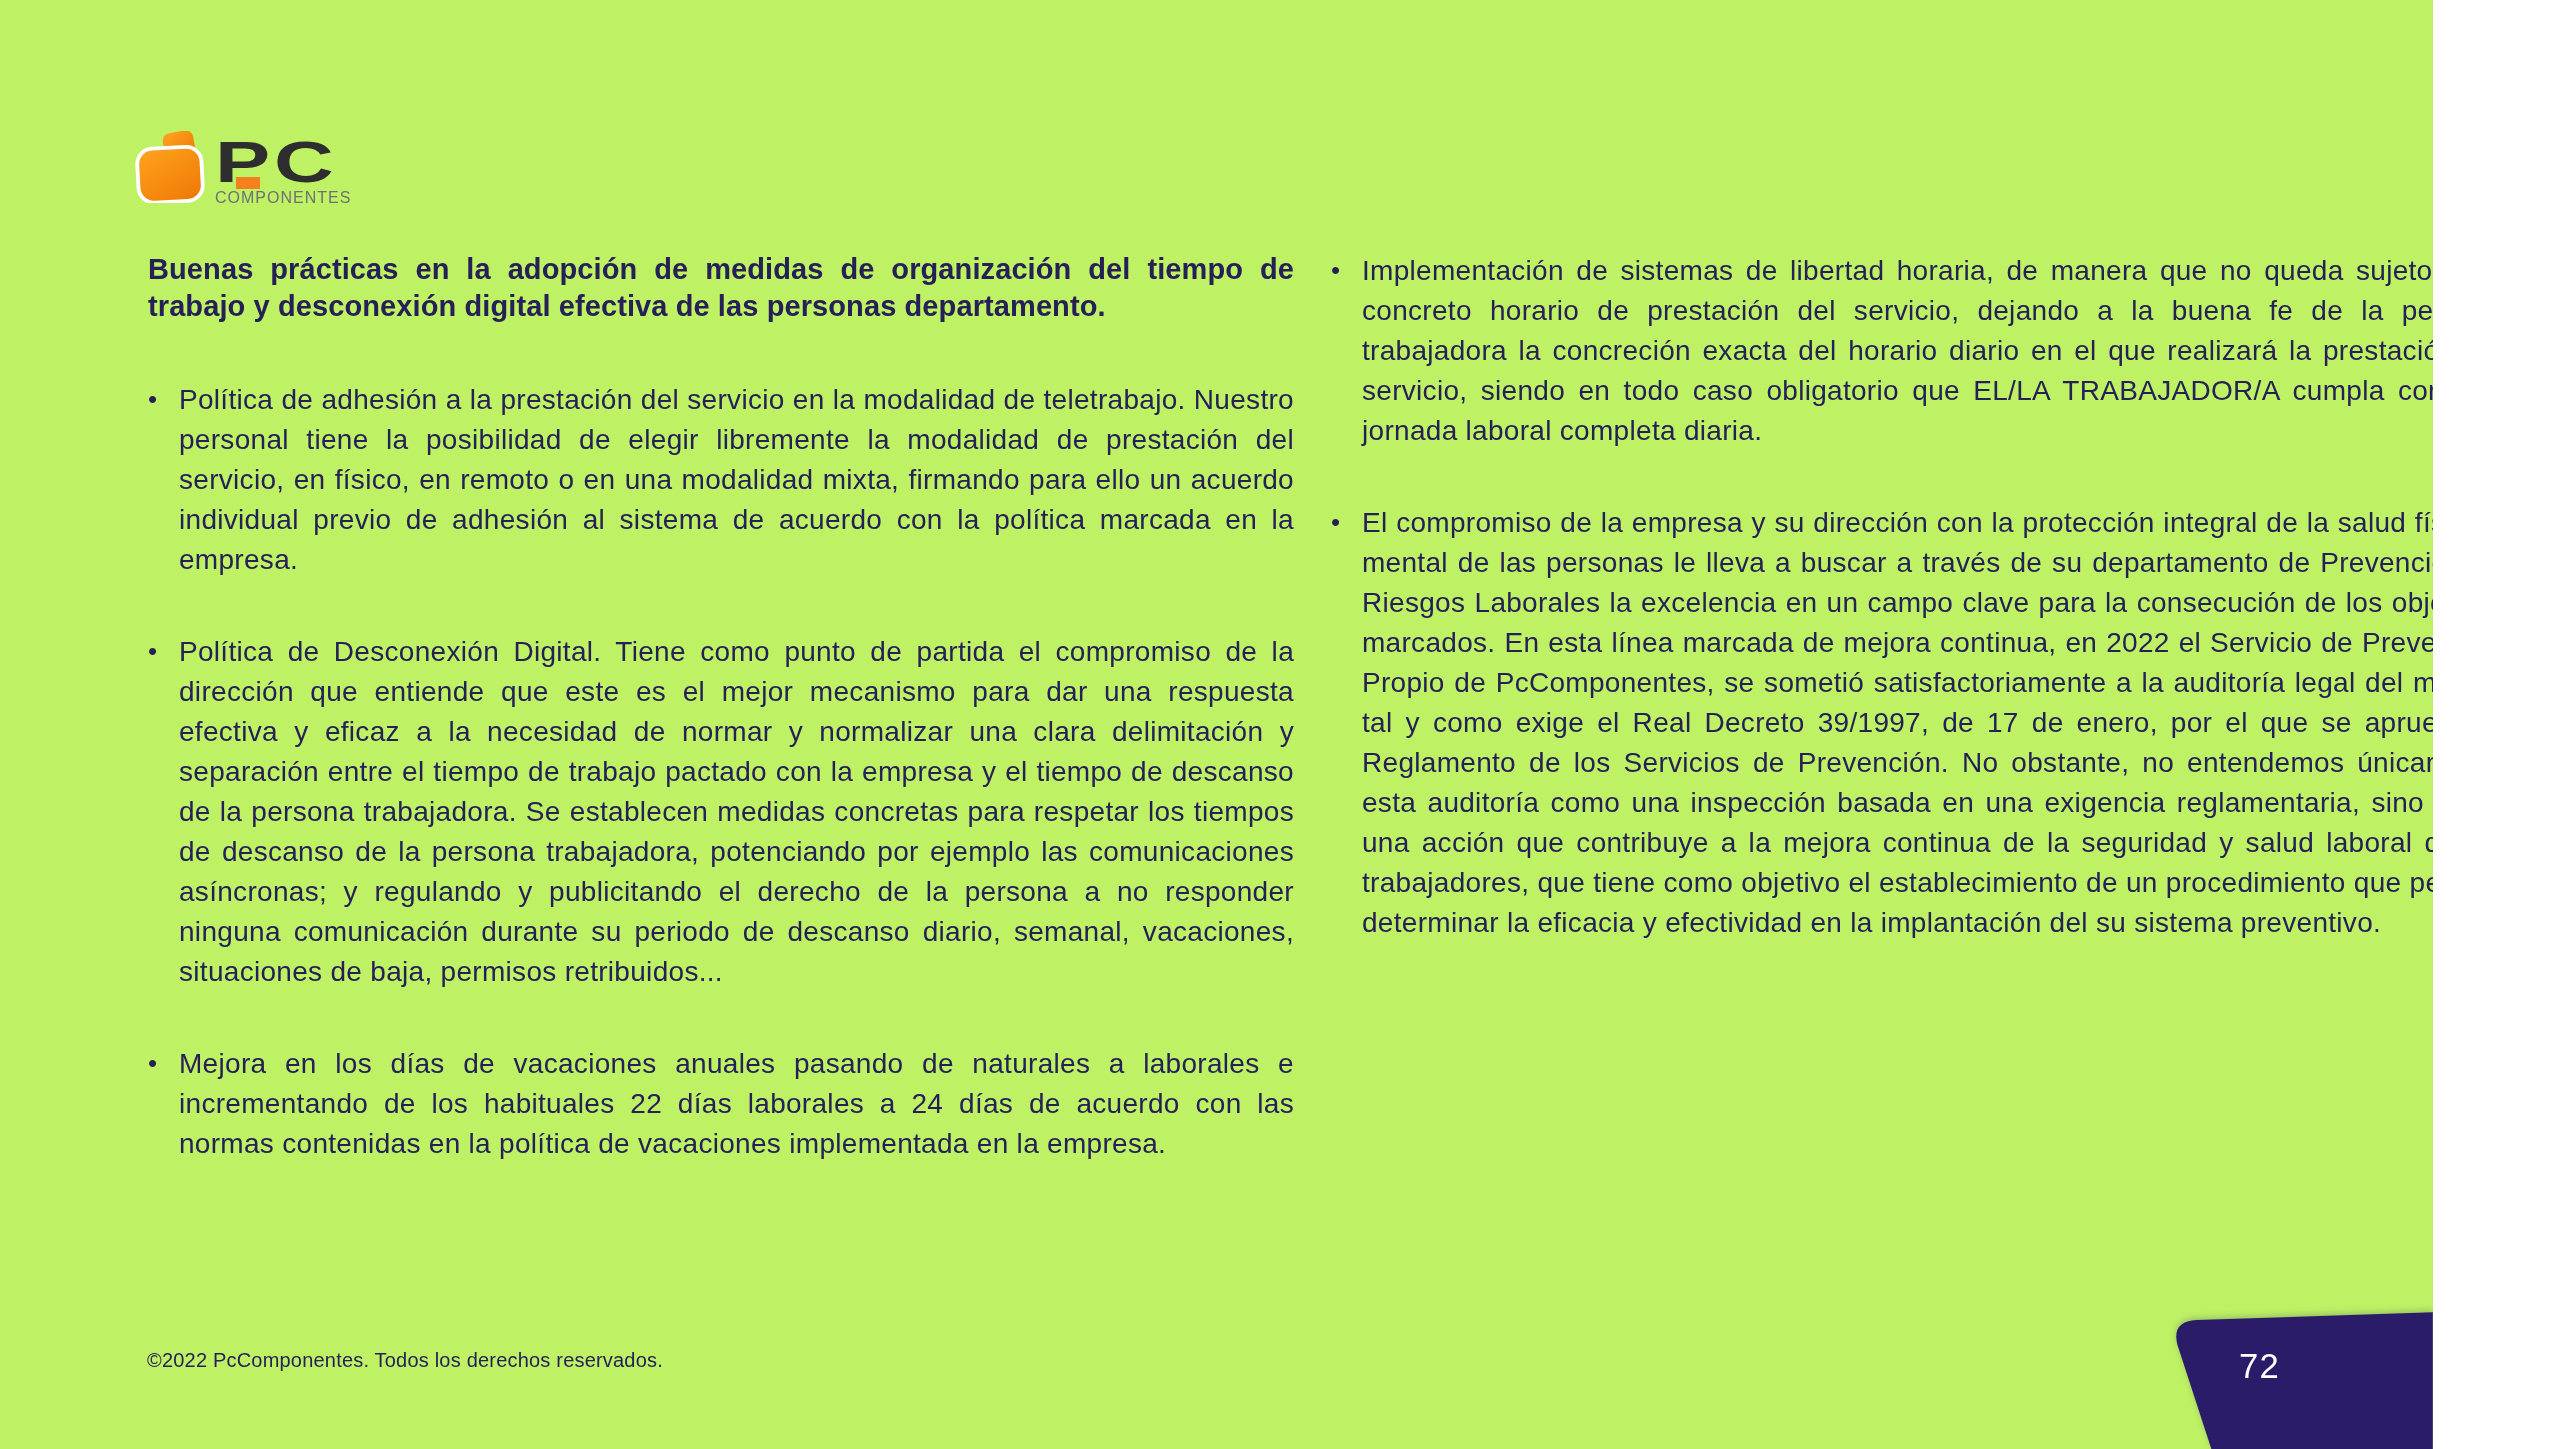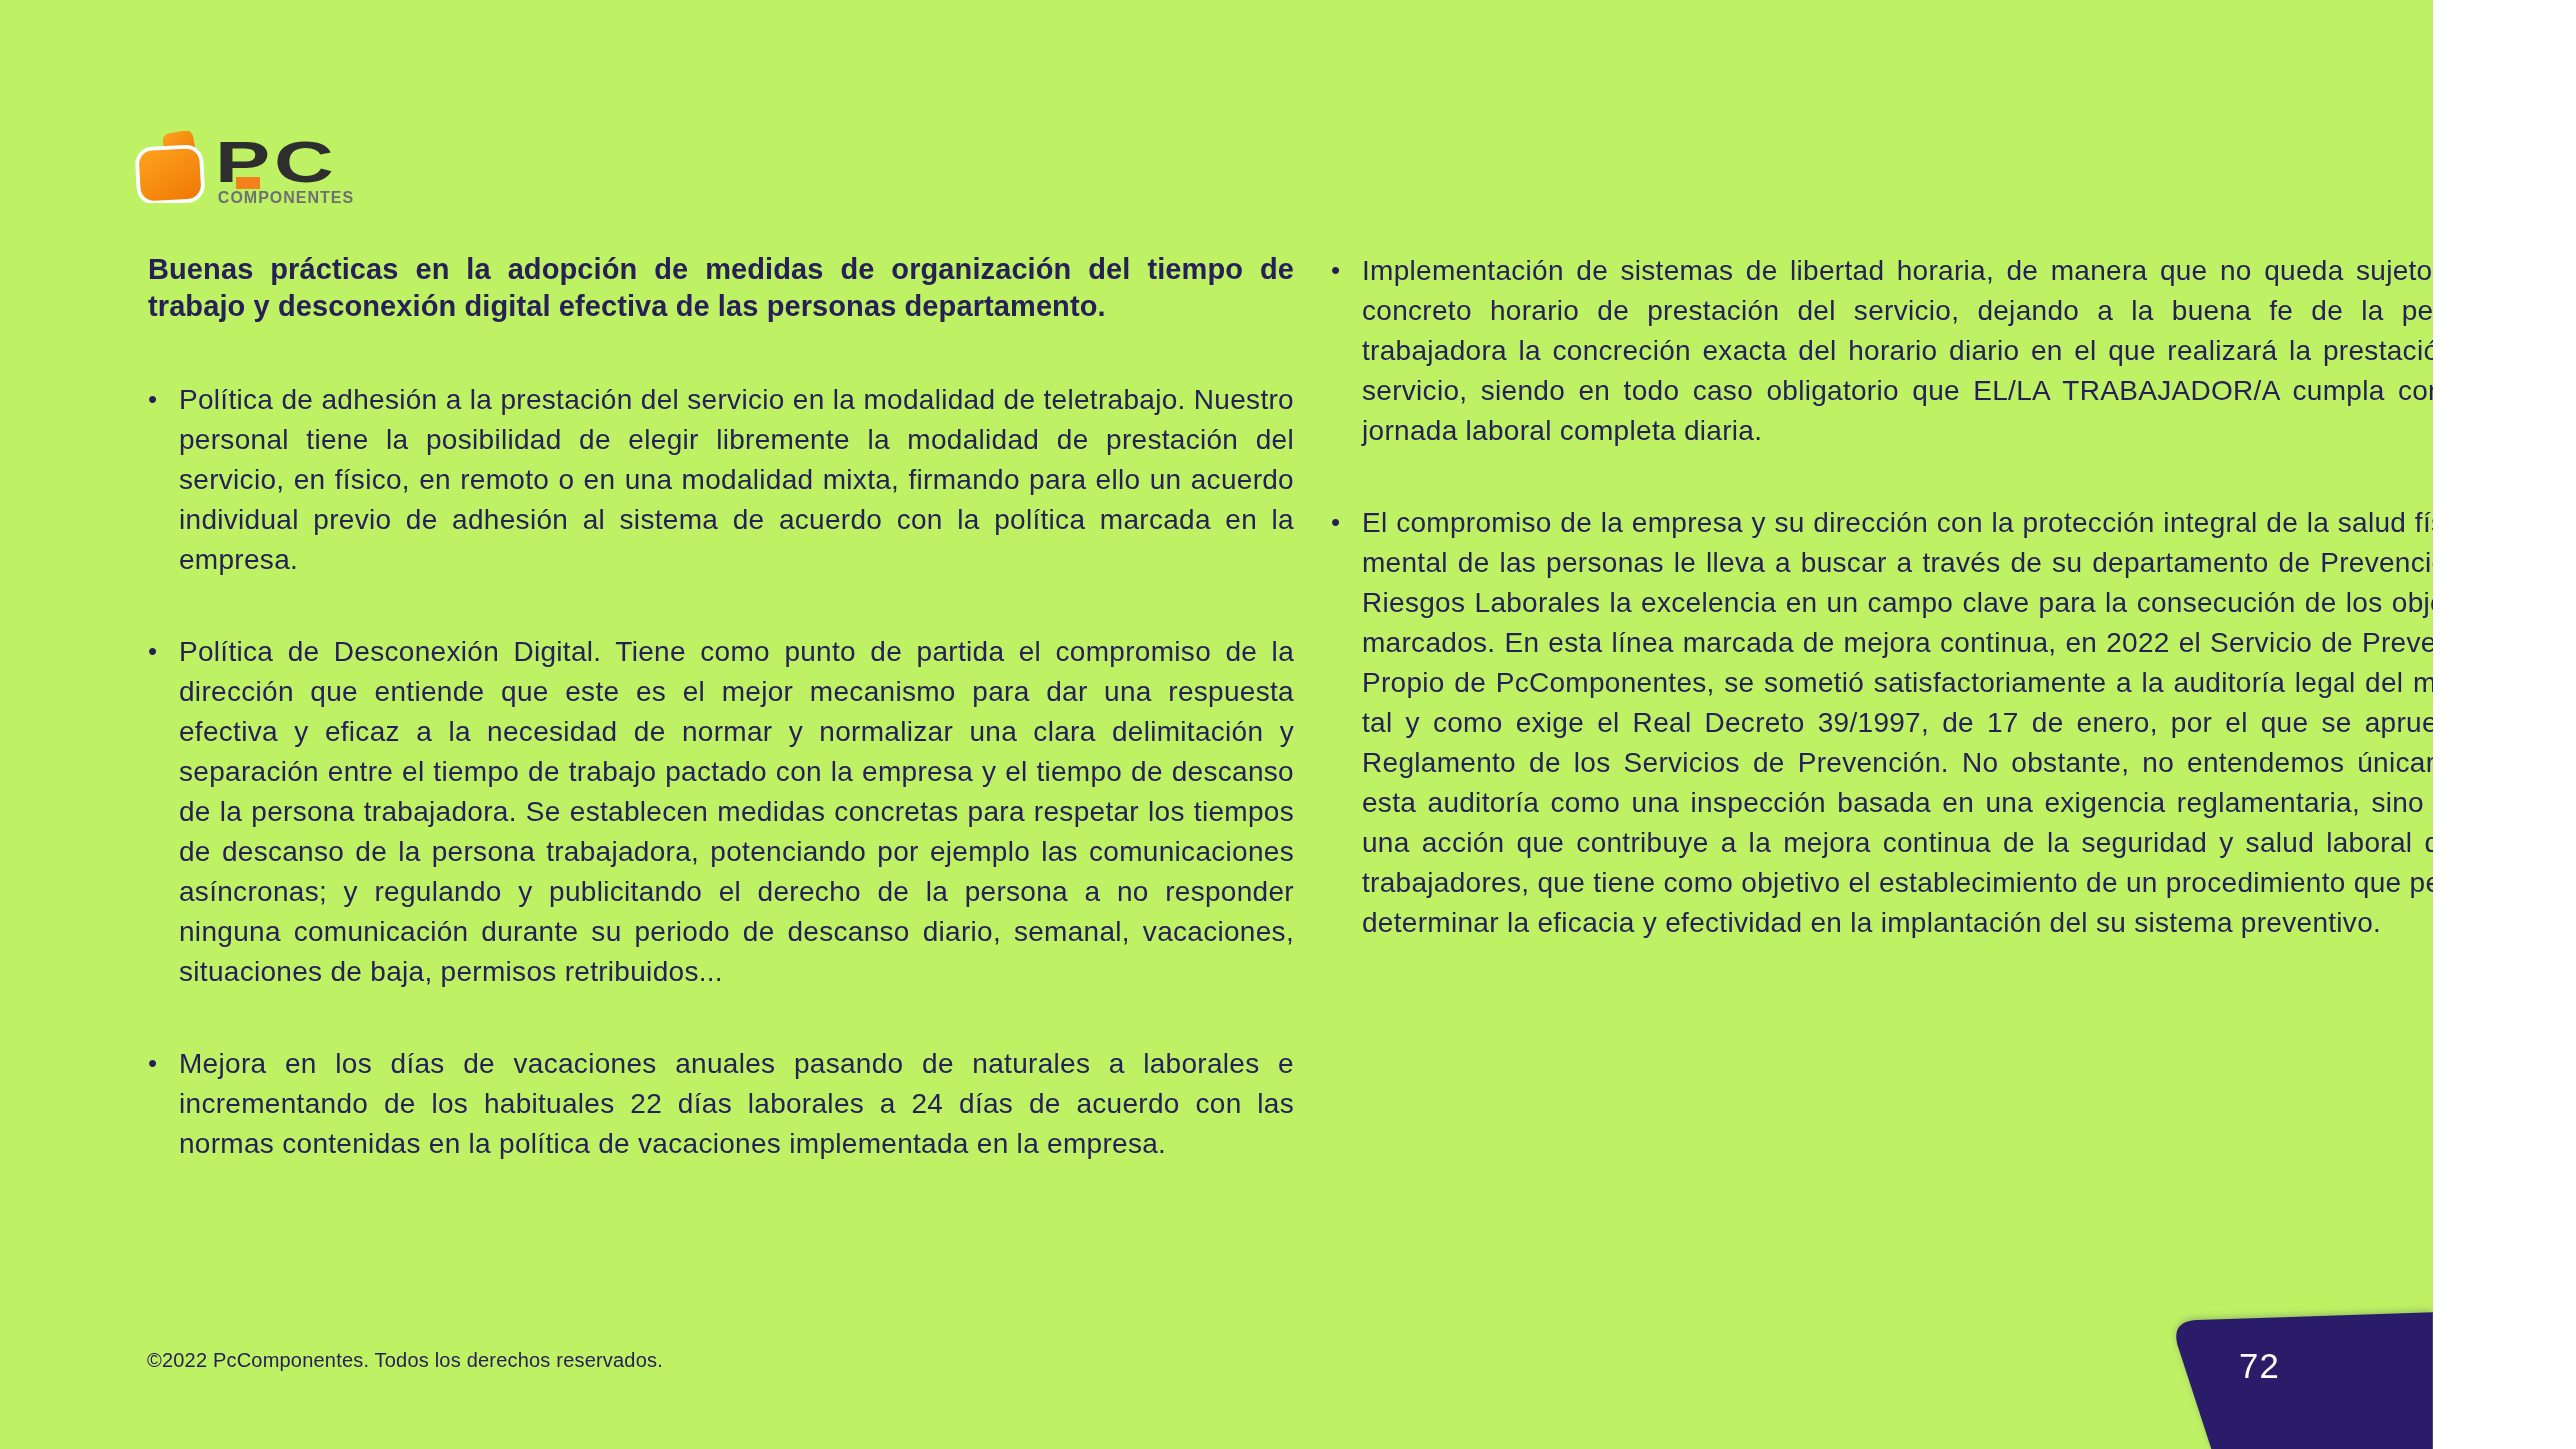--- a/index.html
+++ b/index.html
@@ -32,25 +32,24 @@
   }
   .logo-accent{
     position:absolute;
     left:20.6px;top:40px;
     width:24.5px;height:11.6px;
     background:#F5811E;
   }
   .logo-sub{
     margin-top:1.3px;
     font-size:16px;
-    font-weight:bold;
+    font-weight:normal;
     letter-spacing:1px;
     color:#6F7073;
     white-space:nowrap;
-    text-align:center;
   }
 
   
   .col{position:absolute;top:251px;}
   .col-left{left:148px;width:1146px;}
   .col-right{left:1331px;width:1174px;}
 
   h1.title{
     margin:0 0 55px 0;
     font-size:29px;

